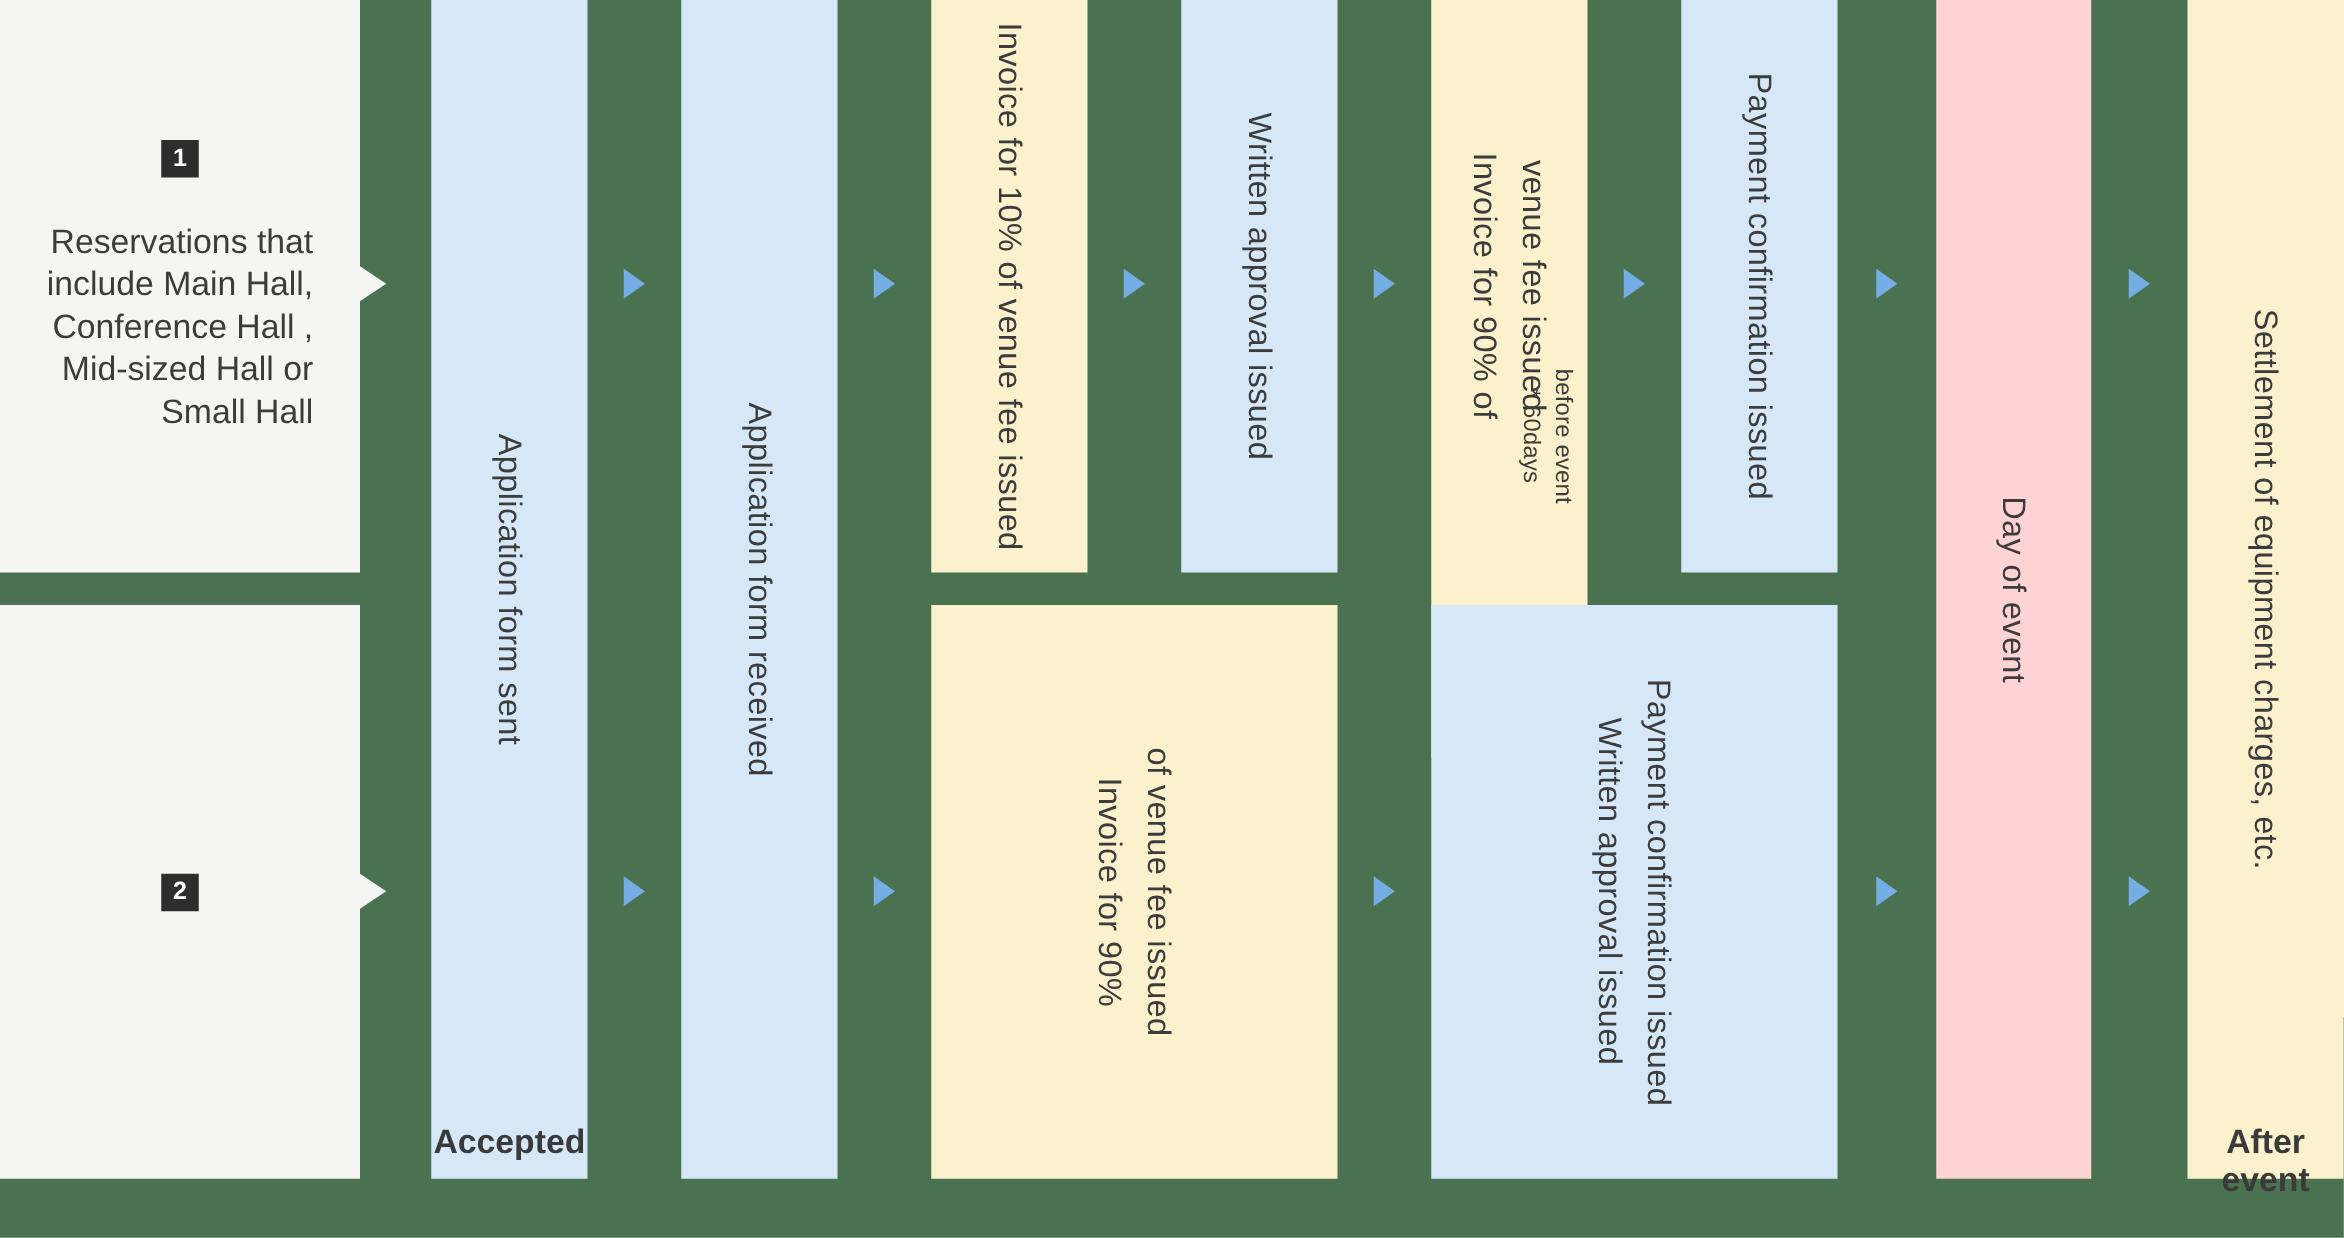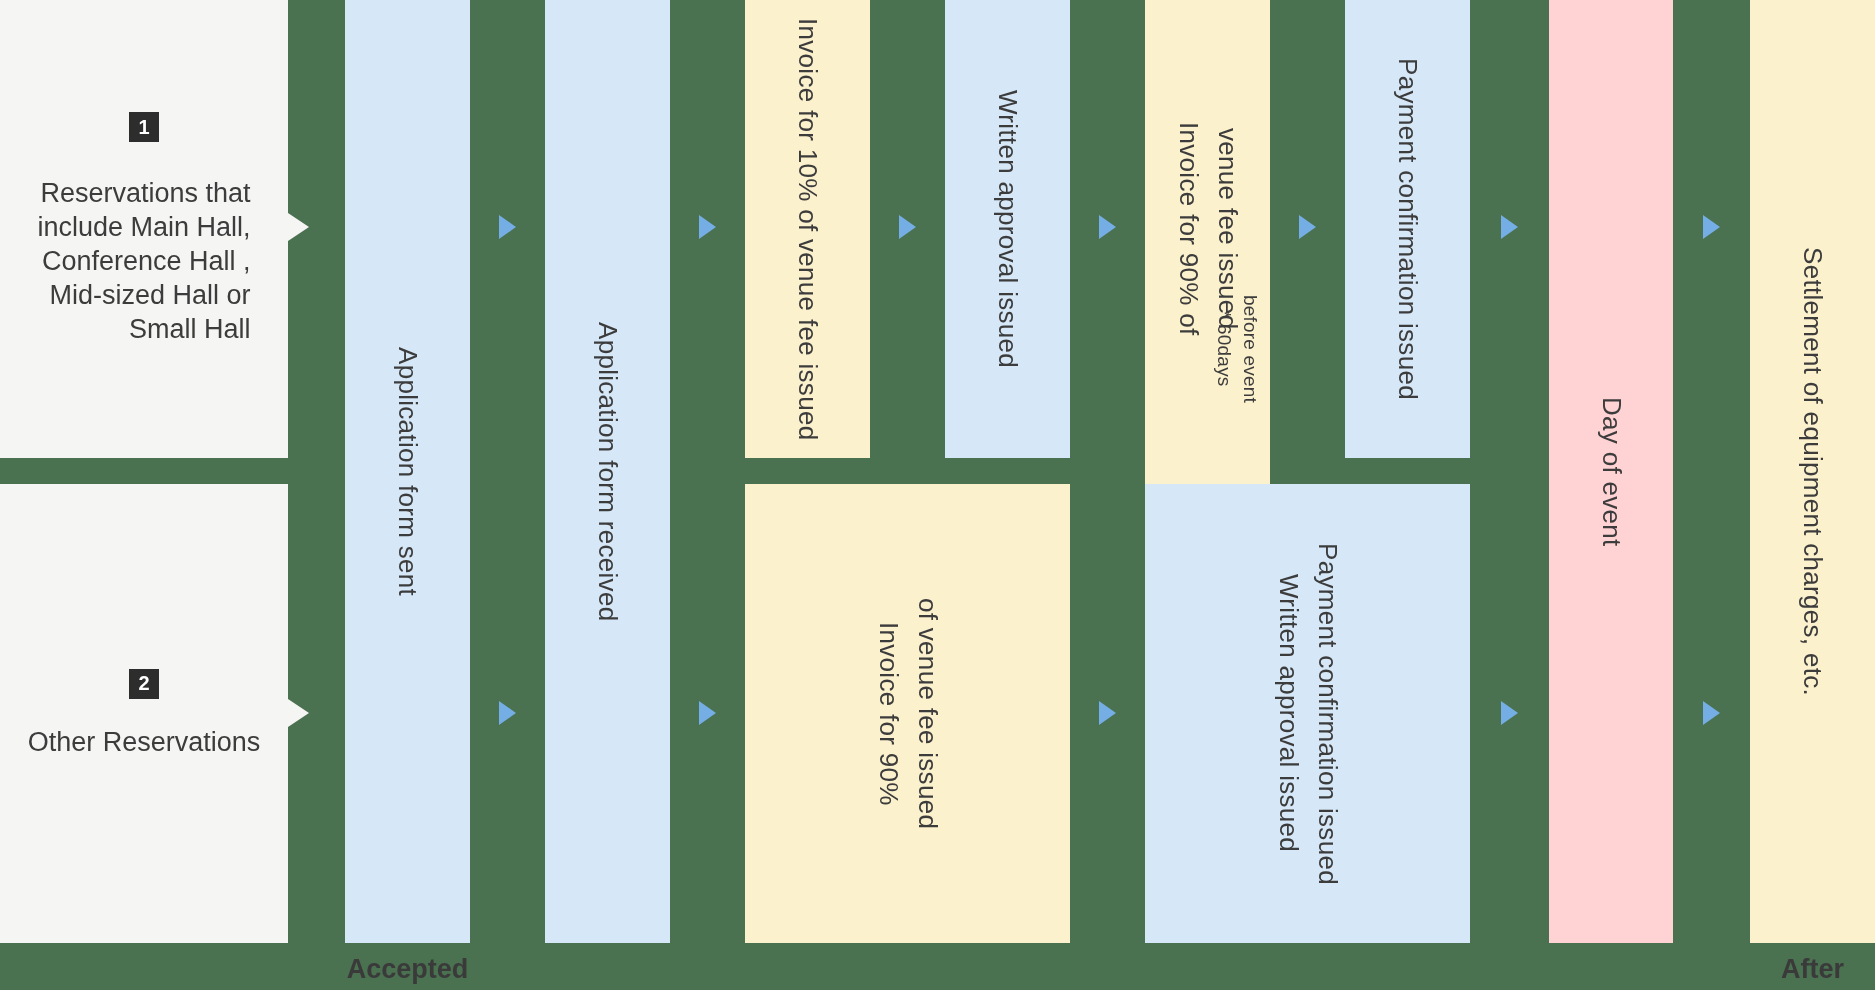--- a/index.html
+++ b/index.html
@@ -87,21 +87,21 @@
   .note {
     position: absolute;
     top: 295px;
     left: 50%;
     margin-left: 4px;
   }
 
   
   .footer-label {
     position: absolute;
-    top: 954px;
+    top: 898px;
     width: 125px;
     text-align: center;
     font-size: 27px;
     font-weight: 700;
     color: #3a3a3a;
   }
 </style>
 </head>
 <body>
 
@@ -115,21 +115,20 @@
 Conference Hall ,
 Mid-sized Hall or
 Small Hall</div>
     </div>
   </div>
   <div class="arrow white" style="left:288px; top:213px;"></div>
 
   <div class="box c-white" style="left:0; top:484px; width:288px; height:459px;">
     <div class="entry-content">
       <div class="badge">2</div>
-      <div class="entry-text center">Other Reservations</div>
     </div>
   </div>
   <div class="arrow white" style="left:288px; top:699px;"></div>
 
   <div class="box c-blue" style="left:345px; top:0; width:125px; height:943px;">
     <span class="vtext">Application form sent</span>
   </div>
 
   <div class="box c-blue" style="left:545px; top:0; width:125px; height:943px;">
     <span class="vtext">Application form received</span>

